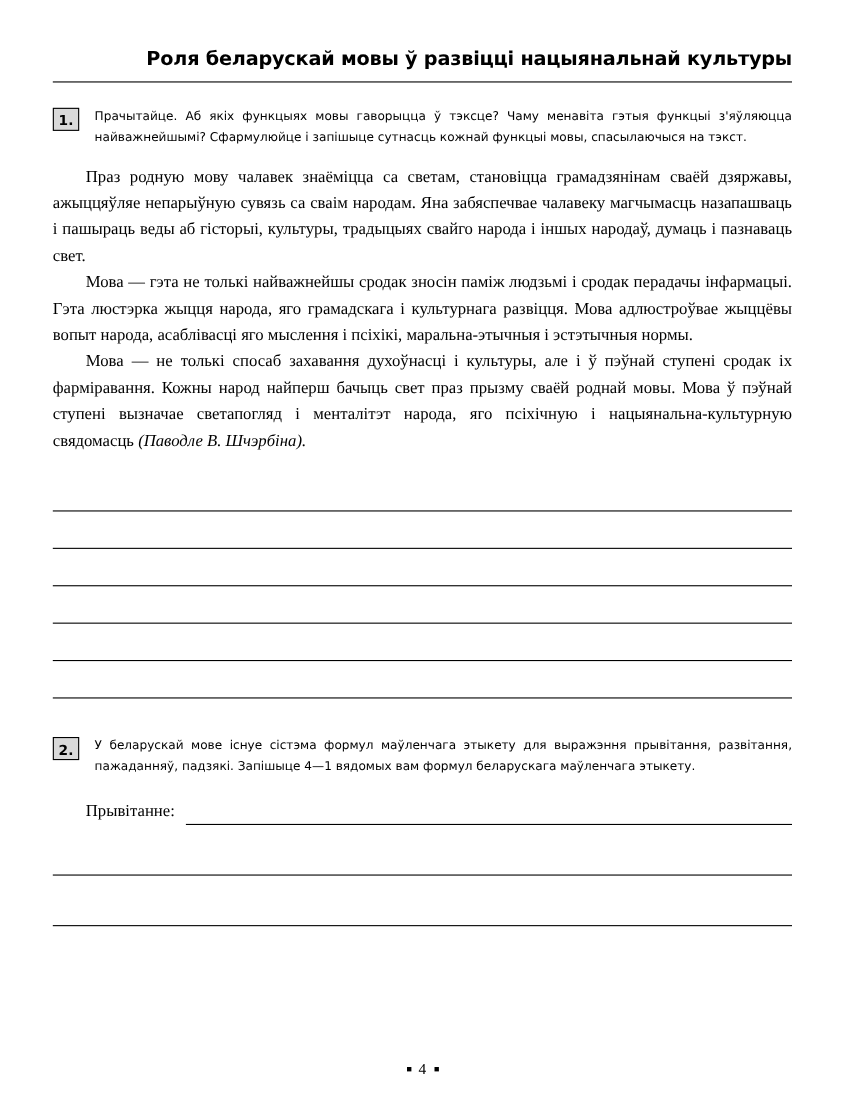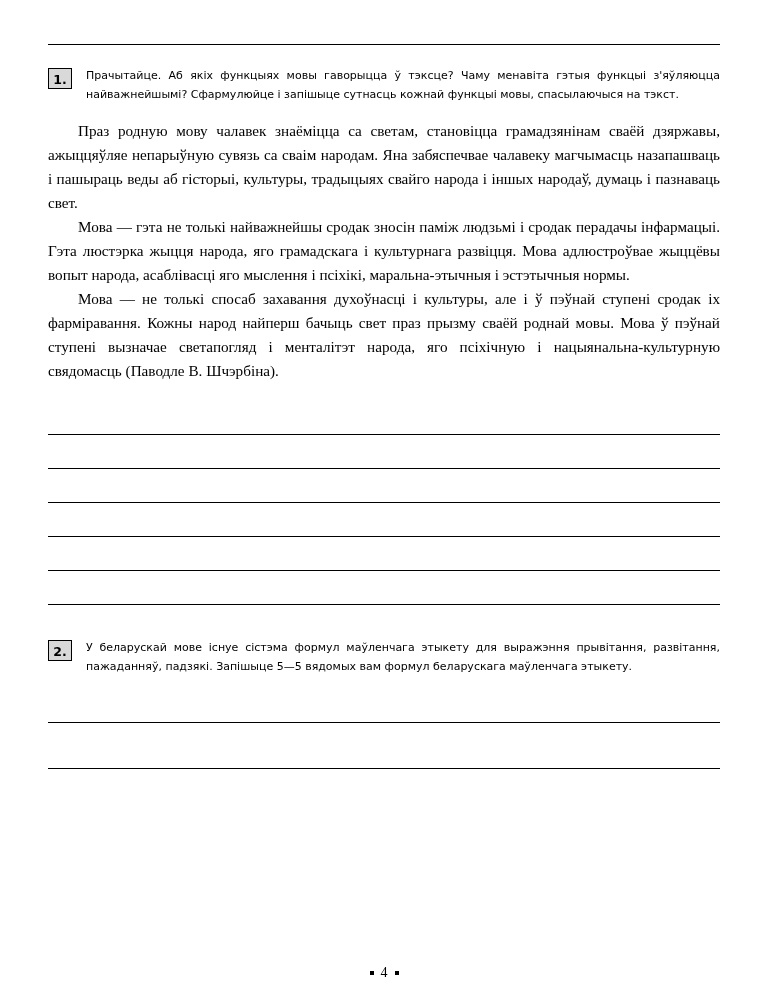--- a/index.html
+++ b/index.html
@@ -78,20 +78,21 @@
     font-family: "Liberation Serif", serif;
     font-size: 15.2px;
     line-height: 1.58;
     text-align: justify;
   }
   .reading p {
     margin: 0;
     text-indent: 30px;
   }
   .src {
+    font-style: italic;
   }
 
   
   .lines {
     margin-top: 18px;
   }
   .line {
     border-bottom: 1.3px solid #000;
     height: 33px;
   }
@@ -139,20 +140,21 @@
     vertical-align: middle;
     margin: 0 7px 2px 7px;
   }
 </style>
 </head>
 <body>
 
 <div class="page">
 
   <div class="page-header">
+    <div class="page-title">Роля беларускай мовы ў развіцці нацыянальнай культуры</div>
     <div class="title-rule"></div>
   </div>
 
   <div class="exercise">
     <div class="ex-num">1.</div>
     <div class="ex-task">Прачытайце. Аб якіх функцыях мовы гаворыцца ў тэксце? Чаму менавіта гэтыя функцыі з'яўляюцца найважнейшымі? Сфармулюйце і запішыце сутнасць кожнай функцыі мовы, спасылаючыся на тэкст.</div>
   </div>
 
   <div class="reading">
     <p>Праз родную мову чалавек знаёміцца са светам, становіцца грамадзянінам сваёй дзяржавы, ажыццяўляе непарыўную сувязь са сваім народам. Яна забяспечвае чалавеку магчымасць назапашваць і пашыраць веды аб гісторыі, культуры, традыцыях свайго народа і іншых народаў, думаць і пазнаваць свет.</p>
@@ -164,23 +166,27 @@
     <div class="line"></div>
     <div class="line"></div>
     <div class="line"></div>
     <div class="line"></div>
     <div class="line"></div>
     <div class="line"></div>
   </div>
 
   <div class="exercise" style="margin-top:34px;">
     <div class="ex-num">2.</div>
-    <div class="ex-task">У беларускай мове існуе сістэма формул маўленчага этыкету для выражэння прывітання, развітання, пажаданняў, падзякі. Запішыце 5—5 вядомых вам формул беларускага маўленчага этыкету.</div>
+    <div class="ex-task">У беларускай мове існуе сістэма формул маўленчага этыкету для выражэння прывітання, развітання, пажаданняў, падзякі. Запішыце 4—1 вядомых вам формул беларускага маўленчага этыкету.</div>
   </div>
 
+  <div class="field-row">
+    <div class="field-label">Прывітанне:</div>
+    <div class="field-rule"></div>
+  </div>
   <div class="field-blank"></div>
 
   <div class="field-blank"></div>
 
   <div class="footer">
     <span class="dot"></span><span>4</span><span class="dot"></span>
   </div>
 
 </div>
 

